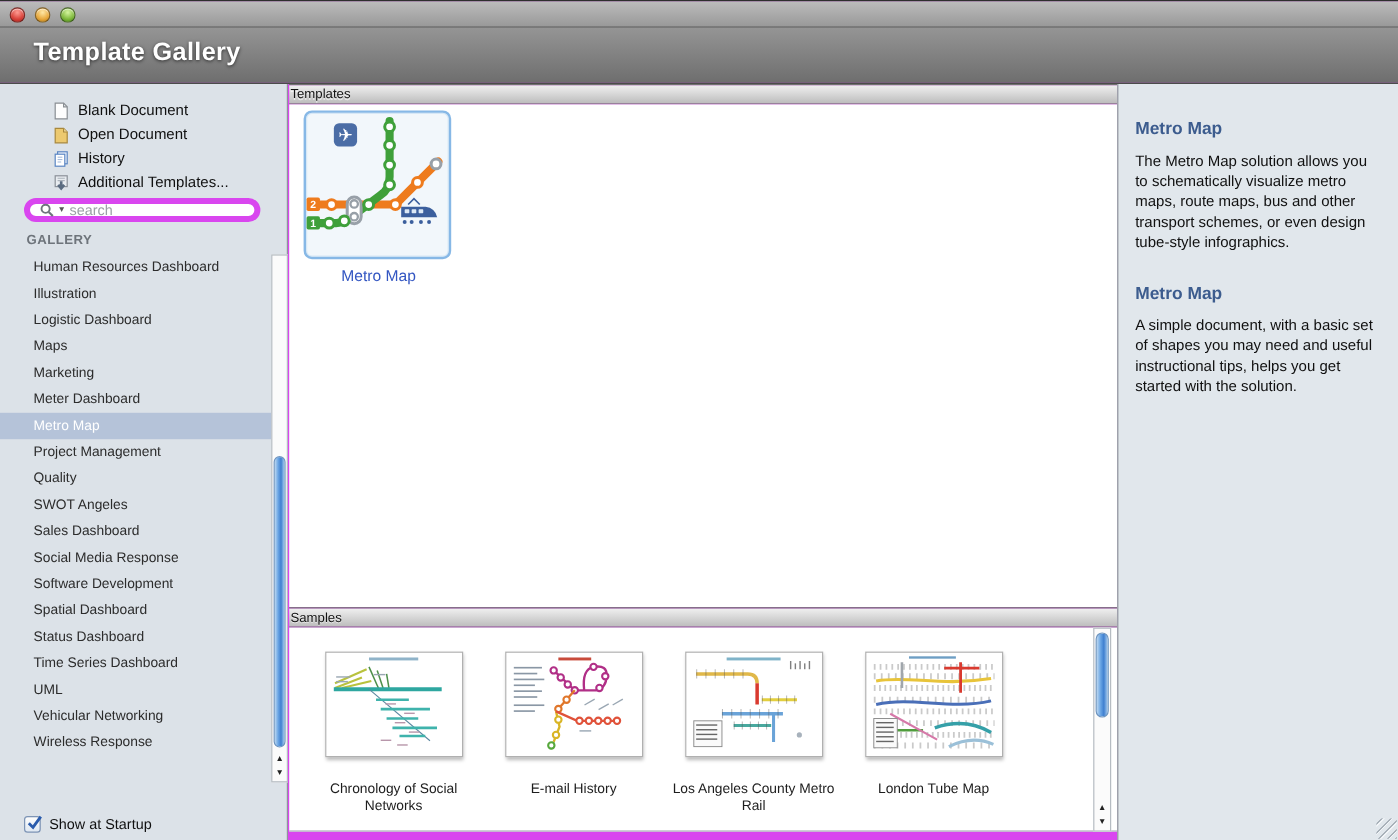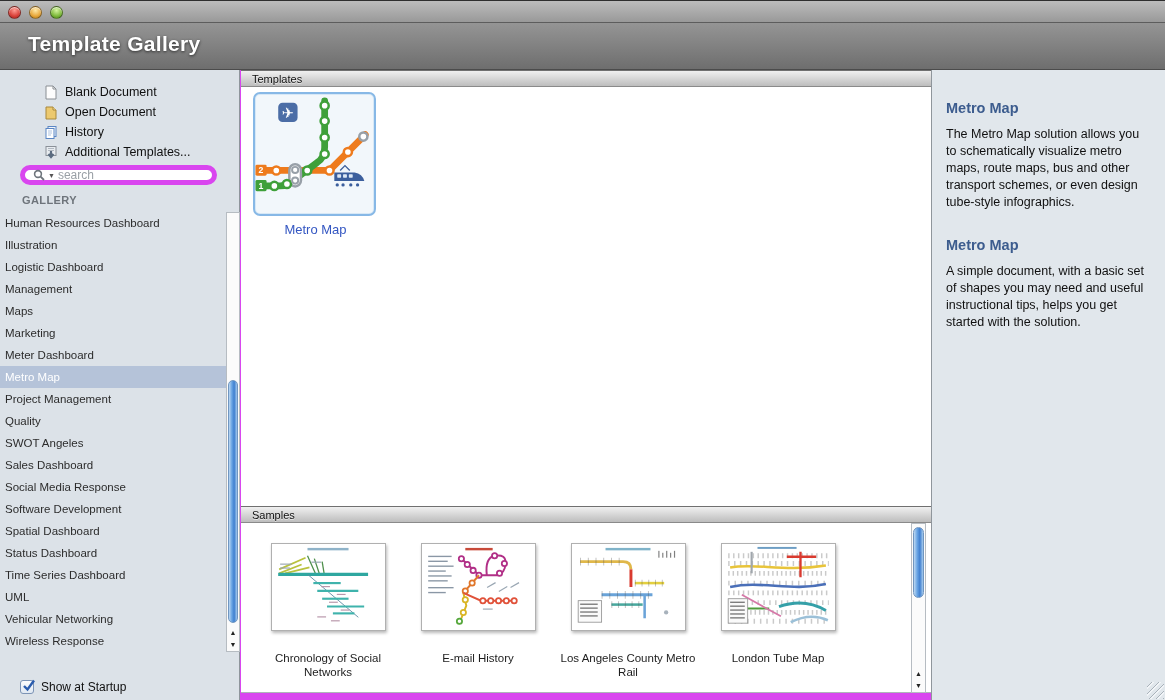--- a/index.html
+++ b/index.html
@@ -33,38 +33,38 @@
     font-size:12.5px; color:#101010; cursor:default; }
   .quick-item svg { flex:0 0 auto; }
   .search-wrap { position:absolute; top:95px; left:20px; width:197px; height:20px;
     background:#fff; border:5px solid #d946ef; border-radius:11px;
     display:flex; align-items:center; padding:0 8px; gap:3px; }
   .search-placeholder { color:#9aa0a6; font-size:12px; }
   .caret-down { font-size:7px; color:#555; }
   .gallery-label { position:absolute; top:124px; left:22px; font-size:11px; font-weight:bold;
     color:#6e747b; letter-spacing:0.4px; }
   .category-list { position:absolute; top:142px; left:0; width:226px; list-style:none; }
-  .category-list li { height:22px; line-height:22px; padding-left:5px; font-size:11.5px; color:#2c2c2c; }
+  .category-list li { height:22px; line-height:22px; padding-left:28px; font-size:11.5px; color:#2c2c2c; }
   .category-list li.selected { background:#b5c3d9; color:#fff; }
   
   .scrollbar { position:absolute; background:#fbfbfb; border:1px solid #b6bcc2; }
   .sb-thumb { position:absolute; left:1px; right:1px; border-radius:6px;
     background: linear-gradient(90deg,#bcd8f2,#6aa5e4 35%,#3f7fd0 65%,#a6cbee);
     border:1px solid #7096c0; }
   .sb-arrows { position:absolute; left:0; right:0; bottom:0; }
   .sb-arrow { height:12px; text-align:center; font-size:7px; line-height:12px; color:#222; }
   .side-scroll { left:226px; top:142px; width:14px; height:440px; }
   .samples-scroll { left:670px; top:0; width:15px; height:170px; }
   .startup-row { position:absolute; top:610px; left:20px; display:flex; align-items:center; gap:7px; }
   .checkbox { width:14px; height:14px; border-radius:3px; border:1px solid #7d94b5;
     background: linear-gradient(#fdfdfd,#dfe8f2); position:relative; }
   .checkbox svg { position:absolute; left:1px; top:-3px; }
   .startup-label { font-size:12px; color:#101010; }
   
-  .header-bar { position:absolute; height:17px; display:flex; align-items:center; padding-left:11px;
+  .header-bar { position:absolute; height:17px; display:flex; align-items:center; padding-left:1px;
     background: linear-gradient(#f0f0f0,#bdbdbd); border-top:1px solid #707070; border-bottom:1px solid #8a8a8a;
     font-size:11px; color:#111; text-shadow:0 1px 0 rgba(255,255,255,0.6); }
   
   .templates-header { left:241px; top:70px; width:690px; }
   .templates-body { position:absolute; left:241px; top:87px; width:690px; height:419px; background:#fff; }
   .template-item { position:absolute; left:12px; top:5px; width:125px; text-align:center; cursor:default; }
   .thumb-box { width:123px; height:124px; border:2px solid #87b8e6; border-radius:7px;
     background:#f2f7fb; box-shadow: inset 0 0 0 1px #d7e8f6; overflow:hidden; }
   .template-label { margin-top:6px; font-size:13px; color:#3356c2; }
   
@@ -143,21 +143,20 @@
       <span class="caret-down">▼</span>
       <span class="search-placeholder">search</span>
     </div>
 
     <div class="gallery-label">GALLERY</div>
 
     <ul class="category-list">
       <li>Human Resources Dashboard</li>
       <li>Illustration</li>
       <li>Logistic Dashboard</li>
-      <li>Management</li>
       <li>Maps</li>
       <li>Marketing</li>
       <li>Meter Dashboard</li>
       <li class="selected">Metro Map</li>
       <li>Project Management</li>
       <li>Quality</li>
       <li>SWOT Angeles</li>
       <li>Sales Dashboard</li>
       <li>Social Media Response</li>
       <li>Software Development</li>

